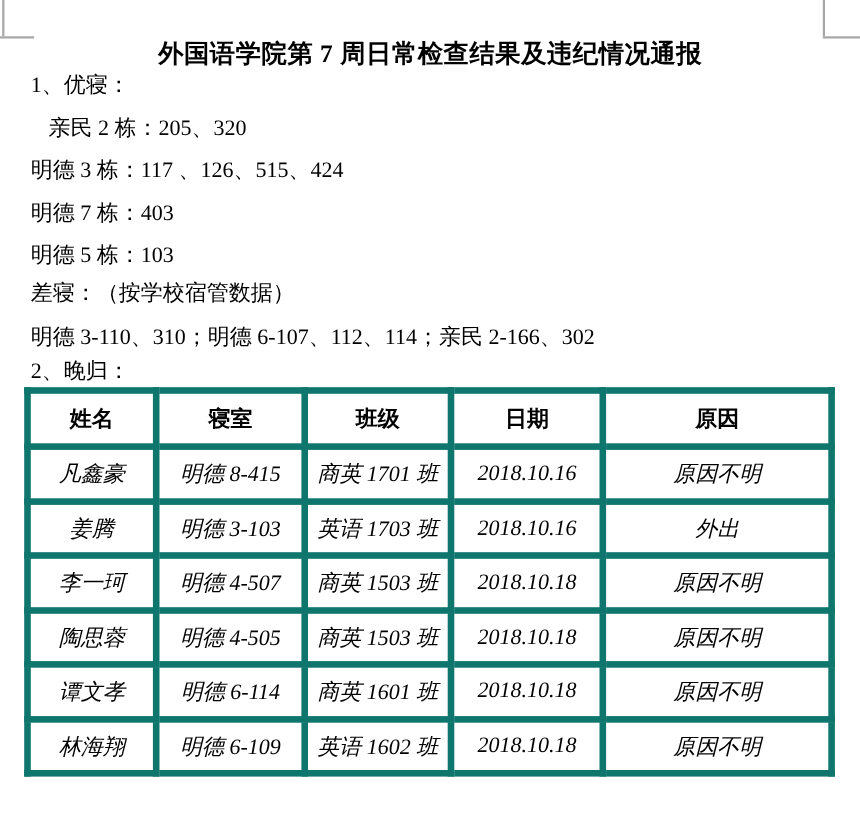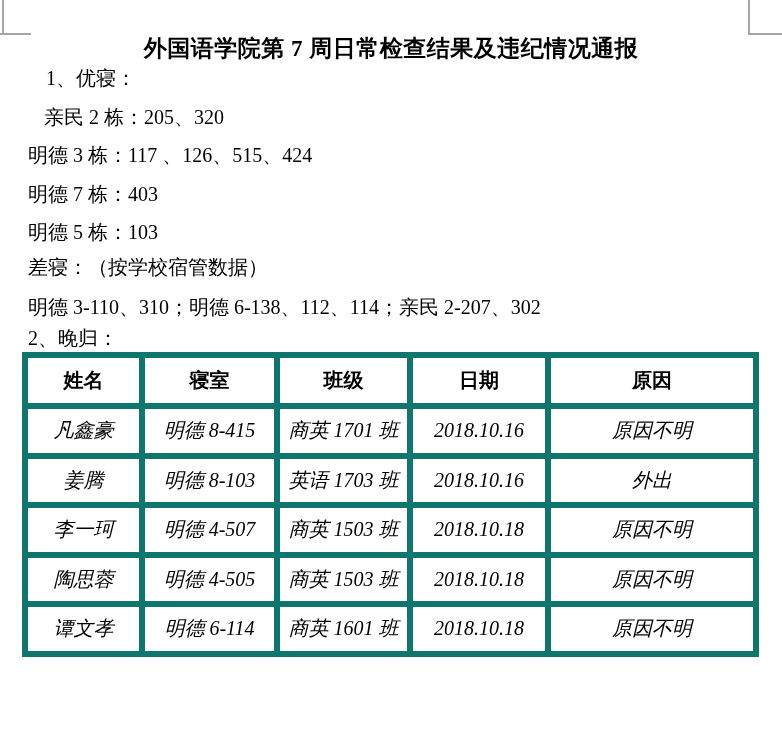--- a/index.html
+++ b/index.html
@@ -33,21 +33,21 @@
     white-space: pre;
   }
 
   .body-line {
     position: absolute;
     left: 28px;
     font-size: 20px;
     line-height: 24px;
     white-space: pre;
   }
-  #sec1   { top: 66px; margin-left: 18px; }
+  #sec1   { top: 66px; }
   #line0  { top: 105px; margin-left: 16px; }
   #line1  { top: 143px; text-align: center; }
   #line2  { top: 182px; }
   #line3  { top: 220px; }
   #line4  { top: 257px; font-family: Liberation Mono, monospace; }
   #line5  { top: 295px; }
   #sec2   { top: 326px; }
 
   table.violation-table {
     position: absolute;
@@ -86,21 +86,21 @@
 </div>
 
 <div class="doc-title">外国语学院第 7 周日常检查结果及违纪情况通报</div>
 
 <div id="sec1" class="body-line">1、优寝：</div>
 <div id="line0" class="body-line">亲民 2 栋：205、320</div>
 <div id="line1" class="body-line">明德 3 栋：117 、126、515、424</div>
 <div id="line2" class="body-line">明德 7 栋：403</div>
 <div id="line3" class="body-line">明德 5 栋：103</div>
 <div id="line4" class="body-line">差寝：（按学校宿管数据）</div>
-<div id="line5" class="body-line">明德 3-110、310；明德 6-138、112、114；亲民 2-207、302</div>
+<div id="line5" class="body-line">明德 3-110、310；明德 6-107、112、114；亲民 2-166、302</div>
 <div id="sec2" class="body-line">2、晚归：</div>
 
 <table class="violation-table">
   <colgroup>
     <col class="c0">
       <col class="c1">
       <col class="c2">
       <col class="c3">
       <col class="c4">
   </colgroup>
@@ -116,21 +116,21 @@
   <tbody>
     <tr>
       <td>凡鑫豪</td>
       <td>明德 8-415</td>
       <td>商英 1701 班</td>
       <td>2018.10.16</td>
       <td>原因不明</td>
     </tr>
     <tr>
       <td>姜腾</td>
-      <td>明德 8-103</td>
+      <td>明德 3-103</td>
       <td>英语 1703 班</td>
       <td>2018.10.16</td>
       <td>外出</td>
     </tr>
     <tr>
       <td>李一珂</td>
       <td>明德 4-507</td>
       <td>商英 1503 班</td>
       <td>2018.10.18</td>
       <td>原因不明</td>
@@ -142,14 +142,21 @@
       <td>2018.10.18</td>
       <td>原因不明</td>
     </tr>
     <tr>
       <td>谭文孝</td>
       <td>明德 6-114</td>
       <td>商英 1601 班</td>
       <td>2018.10.18</td>
       <td>原因不明</td>
     </tr>
+    <tr>
+      <td>林海翔</td>
+      <td>明德 6-109</td>
+      <td>英语 1602 班</td>
+      <td>2018.10.18</td>
+      <td>原因不明</td>
+    </tr>
   </tbody>
 </table>
 
 </body></html>

